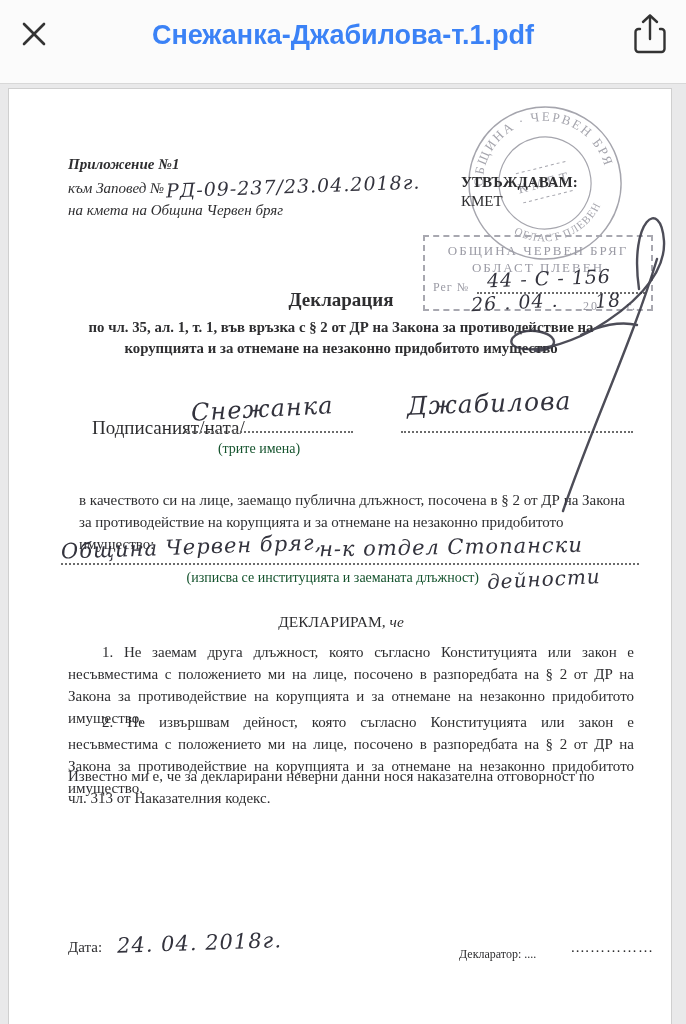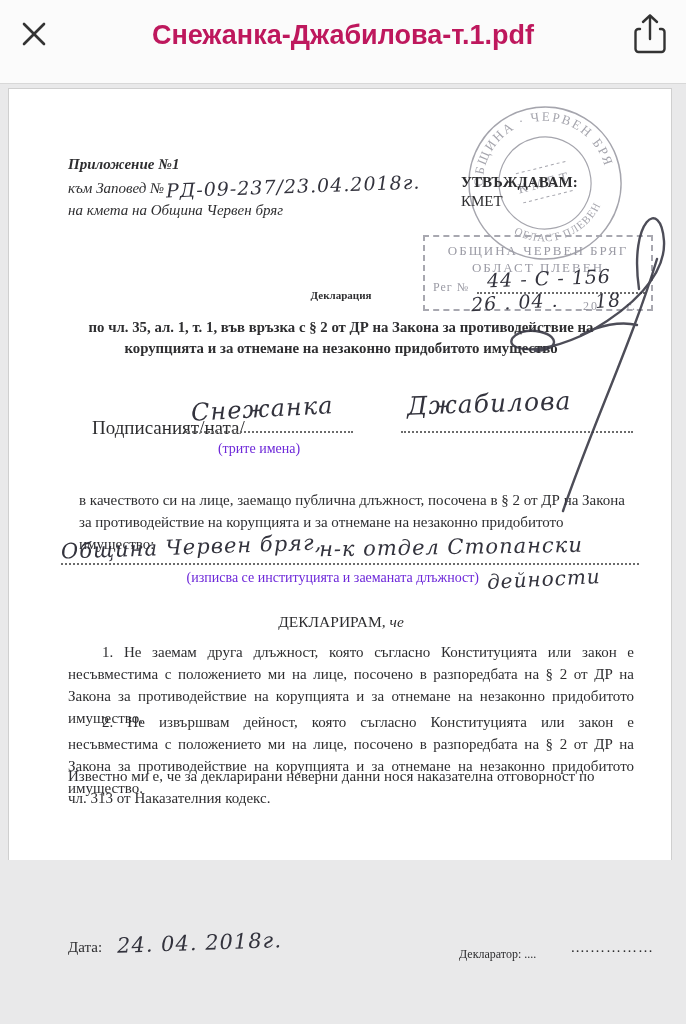--- a/index.html
+++ b/index.html
@@ -20,44 +20,44 @@
     font-family:"Liberation Sans", sans-serif;
   }
   .close-btn {
     position:absolute; left:14px; top:14px; width:40px; height:40px;
     display:flex; align-items:center; justify-content:center;
     background:none; border:none; cursor:pointer;
   }
   .pdf-title {
     position:absolute; left:90px; right:90px; top:0; height:70px;
     display:flex; align-items:center; justify-content:center;
-    font-size:27px; font-weight:600; color:#be185d;
+    font-size:27px; font-weight:600; color:#3b82f6;
     white-space:nowrap; overflow:hidden;
   }
   .share-btn {
     position:absolute; right:14px; top:10px; width:44px; height:48px;
     display:flex; align-items:center; justify-content:center;
     background:none; border:none; cursor:pointer;
   }
   
   .viewer { position:absolute; left:0; top:85px; width:686px; height:939px; }
   .page {
-    position:absolute; left:8px; top:3px; width:664px; height:772px;
+    position:absolute; left:8px; top:3px; width:664px; height:936px;
     background:#ffffff; border:1px solid #cfcfcf; border-bottom:none;
     color:#2e2e30;
     font-size:15px;
     padding-left:40px;
   }
   .abs { position:absolute; }
   .ital { font-style:italic; }
   .b { font-weight:bold; }
   .center { text-align:center; }
   .just { text-align:justify; text-indent:34px; line-height:22px; }
   .doc { line-height:22px; }
-  .small-cap { font-size:13px; color:#6d28d9; }
+  .small-cap { font-size:13px; color:#14532d; }
   
   .hw {
     font-family:"DejaVu Serif", serif;
     font-style:italic;
     color:#33333d;
     letter-spacing:1px;
     white-space:nowrap;
   }
   .dotline { border-bottom:2px dotted #6b6b6b; height:1px; }
   
@@ -137,21 +137,21 @@
         <span class="hw" style="position:absolute; left:62px; top:-6px; font-size:19px; transform:rotate(-2deg); z-index:2;">44 - С - 156</span>
       </div>
       <div style="position:relative; height:22px;">
         <span class="hw" style="position:absolute; left:46px; top:-2px; font-size:19px; transform:rotate(-3deg); z-index:2;">26 . 04 .</span>
         <span style="position:absolute; right:52px; top:2px; font-size:12px;">20</span>
         <span class="hw" style="position:absolute; right:30px; top:-4px; font-size:19px; transform:rotate(-4deg); z-index:2;">18</span>
         <span style="position:absolute; right:14px; top:2px; font-size:12px;">г.</span>
       </div>
     </div>
 
-    <div class="abs b center" style="left:0; top:200px; width:664px; font-size:11px;">Декларация</div>
+    <div class="abs b center" style="left:0; top:200px; width:664px; font-size:19px;">Декларация</div>
 
     <div class="abs b center" style="left:48px; top:228px; width:568px; font-size:14.8px; line-height:21px;">по чл. 35, ал. 1, т. 1, във връзка с § 2 от ДР на Закона за противодействие на корупцията и за отнемане на незаконно придобитото имущество</div>
 
     <div class="abs" style="left:59px; top:328px; font-size:19px;margin-left:24px;">Подписаният/ната/</div>
     <span class="abs hw" style="left:182px; top:306px; font-size:24px; transform:rotate(-3deg);">Снежанка</span>
     <span class="abs dotline" style="left:176px; top:342px; width:168px;"></span>
     <span class="abs hw" style="left:398px; top:300px; font-size:25px; transform:rotate(-2deg);">Джабилова</span>
     <span class="abs dotline" style="left:392px; top:342px; width:232px;"></span>
     <div class="abs center small-cap" style="left:110px; top:352px; width:280px; font-size:14px;">(трите имена)</div>
 

